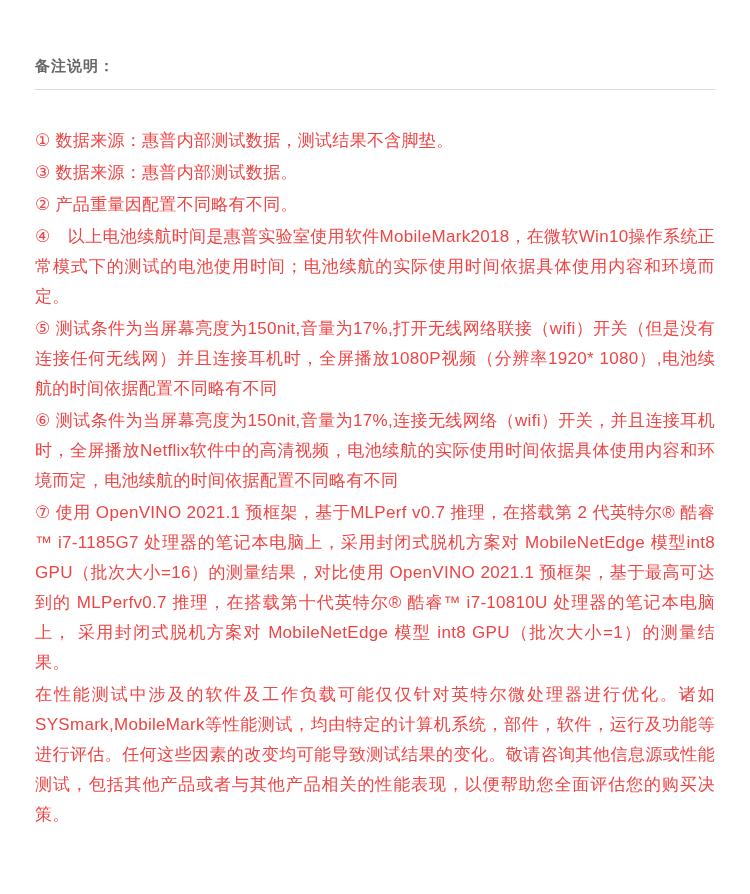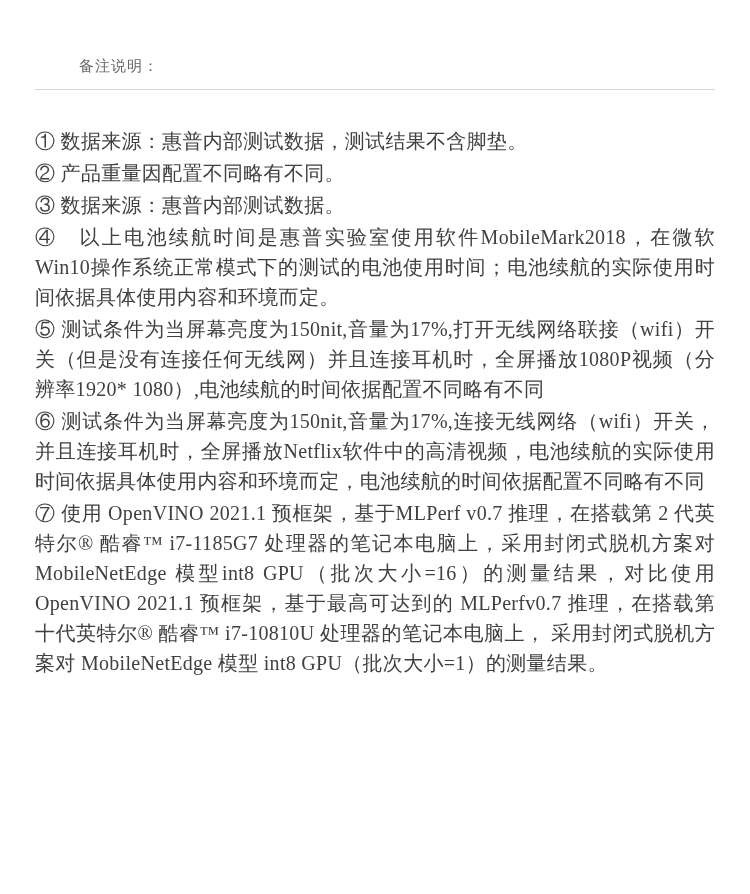--- a/index.html
+++ b/index.html
@@ -9,56 +9,55 @@
     font-family: "Liberation Sans", "DejaVu Sans", sans-serif;
   }
   .page {
     width: 750px;
     min-height: 894px;
     background: #ffffff;
     padding: 57px 35px 20px 35px;
   }
   .doc-title {
     font-size: 15px;
-    font-weight: 400;
+    font-weight: 700;
     color: #666666;
     letter-spacing: 1px;
     margin-bottom: 13px;
-    margin-left: 44px;
   }
   .divider {
     border: none;
     border-top: 1px solid #d9d9d9;
     height: 0;
     margin-bottom: 36px;
   }
   .notes p {
-    font-size: 20px;
-    color: #404040;
+    font-size: 17px;
+    color: #ef4444;
     line-height: 30px;
     text-align: justify;
     text-justify: inter-ideograph;
     margin-bottom: 2px;
     letter-spacing: 0.3px;
-    font-family: Liberation Serif, serif;
   }
 </style>
 </head>
 <body>
 
 <div class="page">
 
   <h1 class="doc-title">备注说明：</h1>
 
   <hr class="divider">
 
   <div class="notes">
     <p>① 数据来源：惠普内部测试数据，测试结果不含脚垫。</p>
+    <p>③ 数据来源：惠普内部测试数据。</p>
     <p>② 产品重量因配置不同略有不同。</p>
-    <p>③ 数据来源：惠普内部测试数据。</p>
     <p>④　以上电池续航时间是惠普实验室使用软件MobileMark2018，在微软Win10操作系统正常模式下的测试的电池使用时间；电池续航的实际使用时间依据具体使用内容和环境而定。</p>
     <p>⑤ 测试条件为当屏幕亮度为150nit,音量为17%,打开无线网络联接（wifi）开关（但是没有连接任何无线网）并且连接耳机时，全屏播放1080P视频（分辨率1920* 1080）,电池续航的时间依据配置不同略有不同</p>
     <p>⑥ 测试条件为当屏幕亮度为150nit,音量为17%,连接无线网络（wifi）开关，并且连接耳机时，全屏播放Netflix软件中的高清视频，电池续航的实际使用时间依据具体使用内容和环境而定，电池续航的时间依据配置不同略有不同</p>
     <p>⑦ 使用 OpenVINO 2021.1 预框架，基于MLPerf v0.7 推理，在搭载第 2 代英特尔® 酷睿™ i7-1185G7 处理器的笔记本电脑上，采用封闭式脱机方案对 MobileNetEdge 模型int8 GPU（批次大小=16）的测量结果，对比使用 OpenVINO 2021.1 预框架，基于最高可达到的 MLPerfv0.7 推理，在搭载第十代英特尔® 酷睿™ i7-10810U 处理器的笔记本电脑上， 采用封闭式脱机方案对 MobileNetEdge 模型 int8 GPU（批次大小=1）的测量结果。</p>
+    <p>在性能测试中涉及的软件及工作负载可能仅仅针对英特尔微处理器进行优化。诸如SYSmark,MobileMark等性能测试，均由特定的计算机系统，部件，软件，运行及功能等进行评估。任何这些因素的改变均可能导致测试结果的变化。敬请咨询其他信息源或性能测试，包括其他产品或者与其他产品相关的性能表现，以便帮助您全面评估您的购买决策。</p>
 
   </div>
 
 </div>
 
 </body></html>

